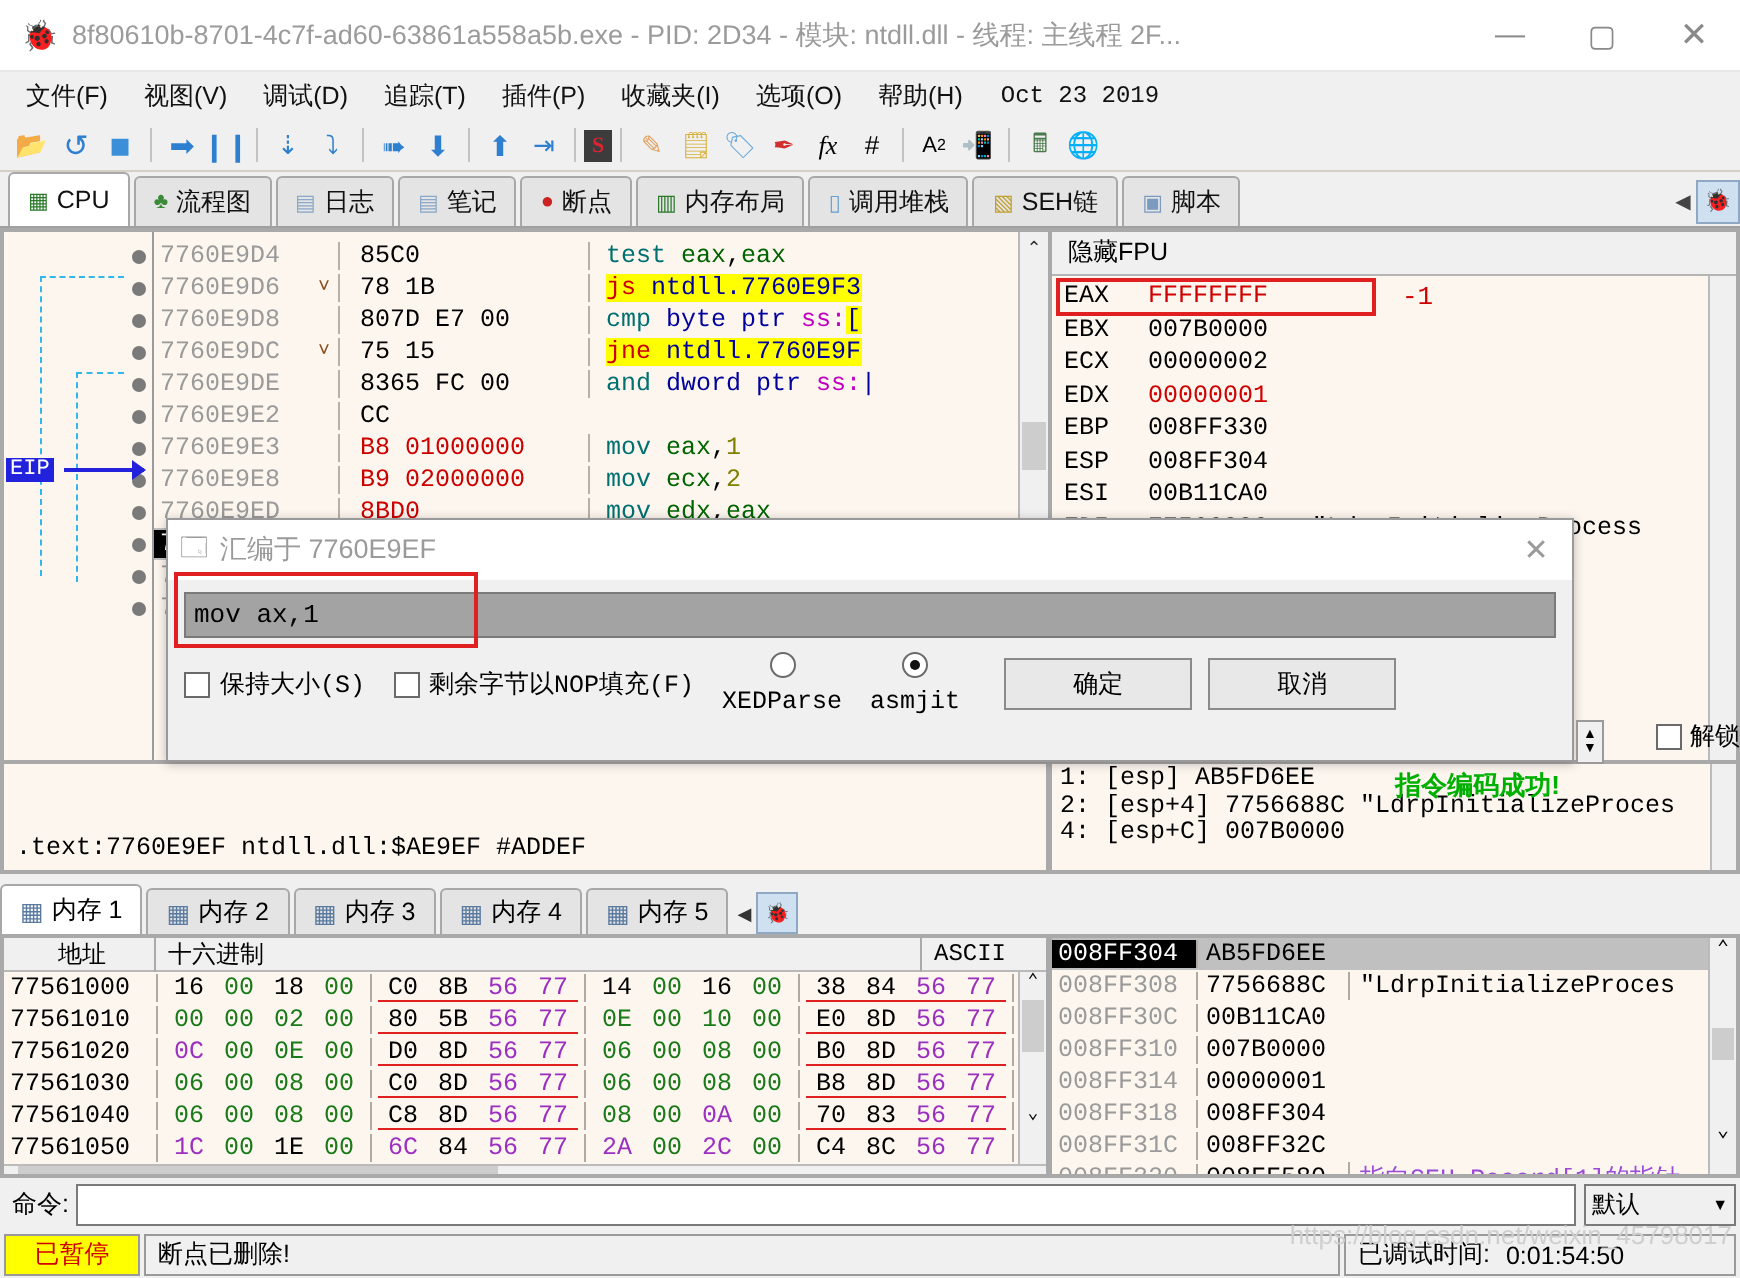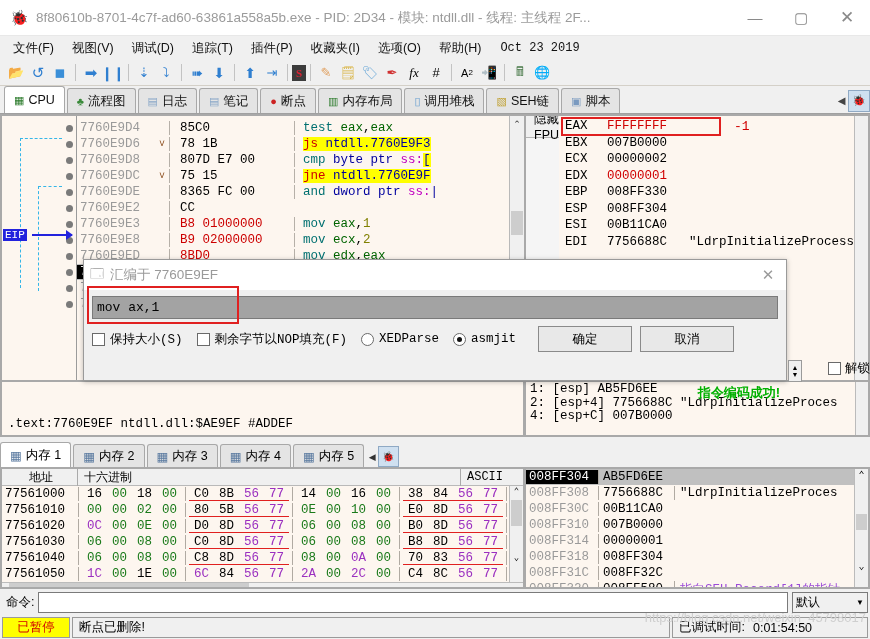--- a/index.html
+++ b/index.html
@@ -91,21 +91,21 @@
   .sb-up,.sb-dn { height:15px; display:flex;align-items:center;justify-content:center;font-size:9px;color:#333; }
   .sb-thumb { position:absolute; left:1px; right:1px; background:#cdcdcd; }
 
   
   .infostrip { height:55px; border:2px solid #a9a9a9; border-top:none; background:#fdf6ef;
                font-family:"Liberation Mono", monospace; font-size:12.5px; display:flex; align-items:flex-end;
                padding:0 0 4px 6px; color:#000; }
 
   
   .regpanel { border:2px solid #a9a9a9; border-left:1px solid #a9a9a9; background:#f5f5f5;
-              height:268px; display:flex; overflow:hidden; }
+              height:268px; display:flex; flex-direction:column; overflow:hidden; }
   .reg-head { height:22px; background:#f0f0f0; border-bottom:1px solid #b5b5b5; display:flex; align-items:center;
               padding-left:8px; font-size:12.5px; }
   .reg-body { flex:1; background:#fdf6ef; font-family:"Liberation Mono", monospace; font-size:12.5px;
               padding:2px 0 0 6px; position:relative; overflow:hidden; }
   .rrow { height:16.5px; display:flex; align-items:center; white-space:nowrap; }
   .rname { width:42px; flex:0 0 42px; color:#000; }
   .rval { color:#000; }
   .rval.red { color:#d00000; }
   .rcmt { color:#000; padding-left:22px; }
   .reg-hl { position:absolute; border:2px solid #e02020; left:2px; top:1px; width:160px; height:19px; }
@@ -194,21 +194,21 @@
   .dlg-ttext { flex:1; color:#9a9a9a; font-size:13.5px; }
   .dlg-close { width:36px; height:30px; display:flex; align-items:center; justify-content:center;
                color:#9a9a9a; font-size:15px; }
   .dlg-body { flex:1; padding:6px 8px 0 8px; }
   .asm-input { height:23px; border:1px solid #7a7a7a; background:#a3a3a3; display:flex; align-items:center;
                padding-left:4px; font-family:"Liberation Mono", monospace; font-size:13px; position:relative; }
   .asm-hl { position:absolute; left:-6px; top:-11px; width:152px; height:38px; border:2px solid #e02020; }
   .dlg-row { display:flex; align-items:center; margin-top:7px; gap:0; }
   .cb { display:flex; align-items:center; gap:5px; font-size:12.5px; margin-right:14px; font-family:"Liberation Mono", monospace;}
   .cb .box { width:13px;height:13px;border:1px solid #6a6a6a; background:#fff; }
-  .rb { display:flex; align-items:center; gap:5px; font-size:12.5px; margin-right:14px; font-family:"Liberation Mono", monospace;}
+  .rb { display:flex; align-items:center; gap:5px; font-size:12.5px; margin-right:14px; font-family:"Liberation Mono", monospace;flex-direction:column;}
   .rb .circ { width:13px;height:13px;border:1px solid #6a6a6a;border-radius:50%;background:#fff; position:relative;}
   .rb.on .circ::after { content:""; position:absolute; left:3px;top:3px;width:5px;height:5px;border-radius:50%;background:#111; }
   .dbtn { width:94px; height:26px; border:1px solid #8a8a8a; background:#e8e8e8; display:flex;
           align-items:center; justify-content:center; font-size:12.5px; margin-left:8px; }
   .ok-msg { position:absolute; right:6px; bottom:-22px; color:#00b000; font-size:13px; font-weight:bold; }
   .dlg-spin { position:absolute; right:-16px; top:100px; width:14px; height:22px; background:#f0f0f0;
               border:1px solid #9a9a9a; display:flex; flex-direction:column; align-items:center;
               justify-content:center; font-size:7px; }
   .unlock-box { position:absolute; right:-84px; top:100px; display:flex; align-items:center; gap:4px; font-size:12.5px; }
   .unlock-box .box { width:13px;height:13px;border:1px solid #6a6a6a;background:#fff; }

